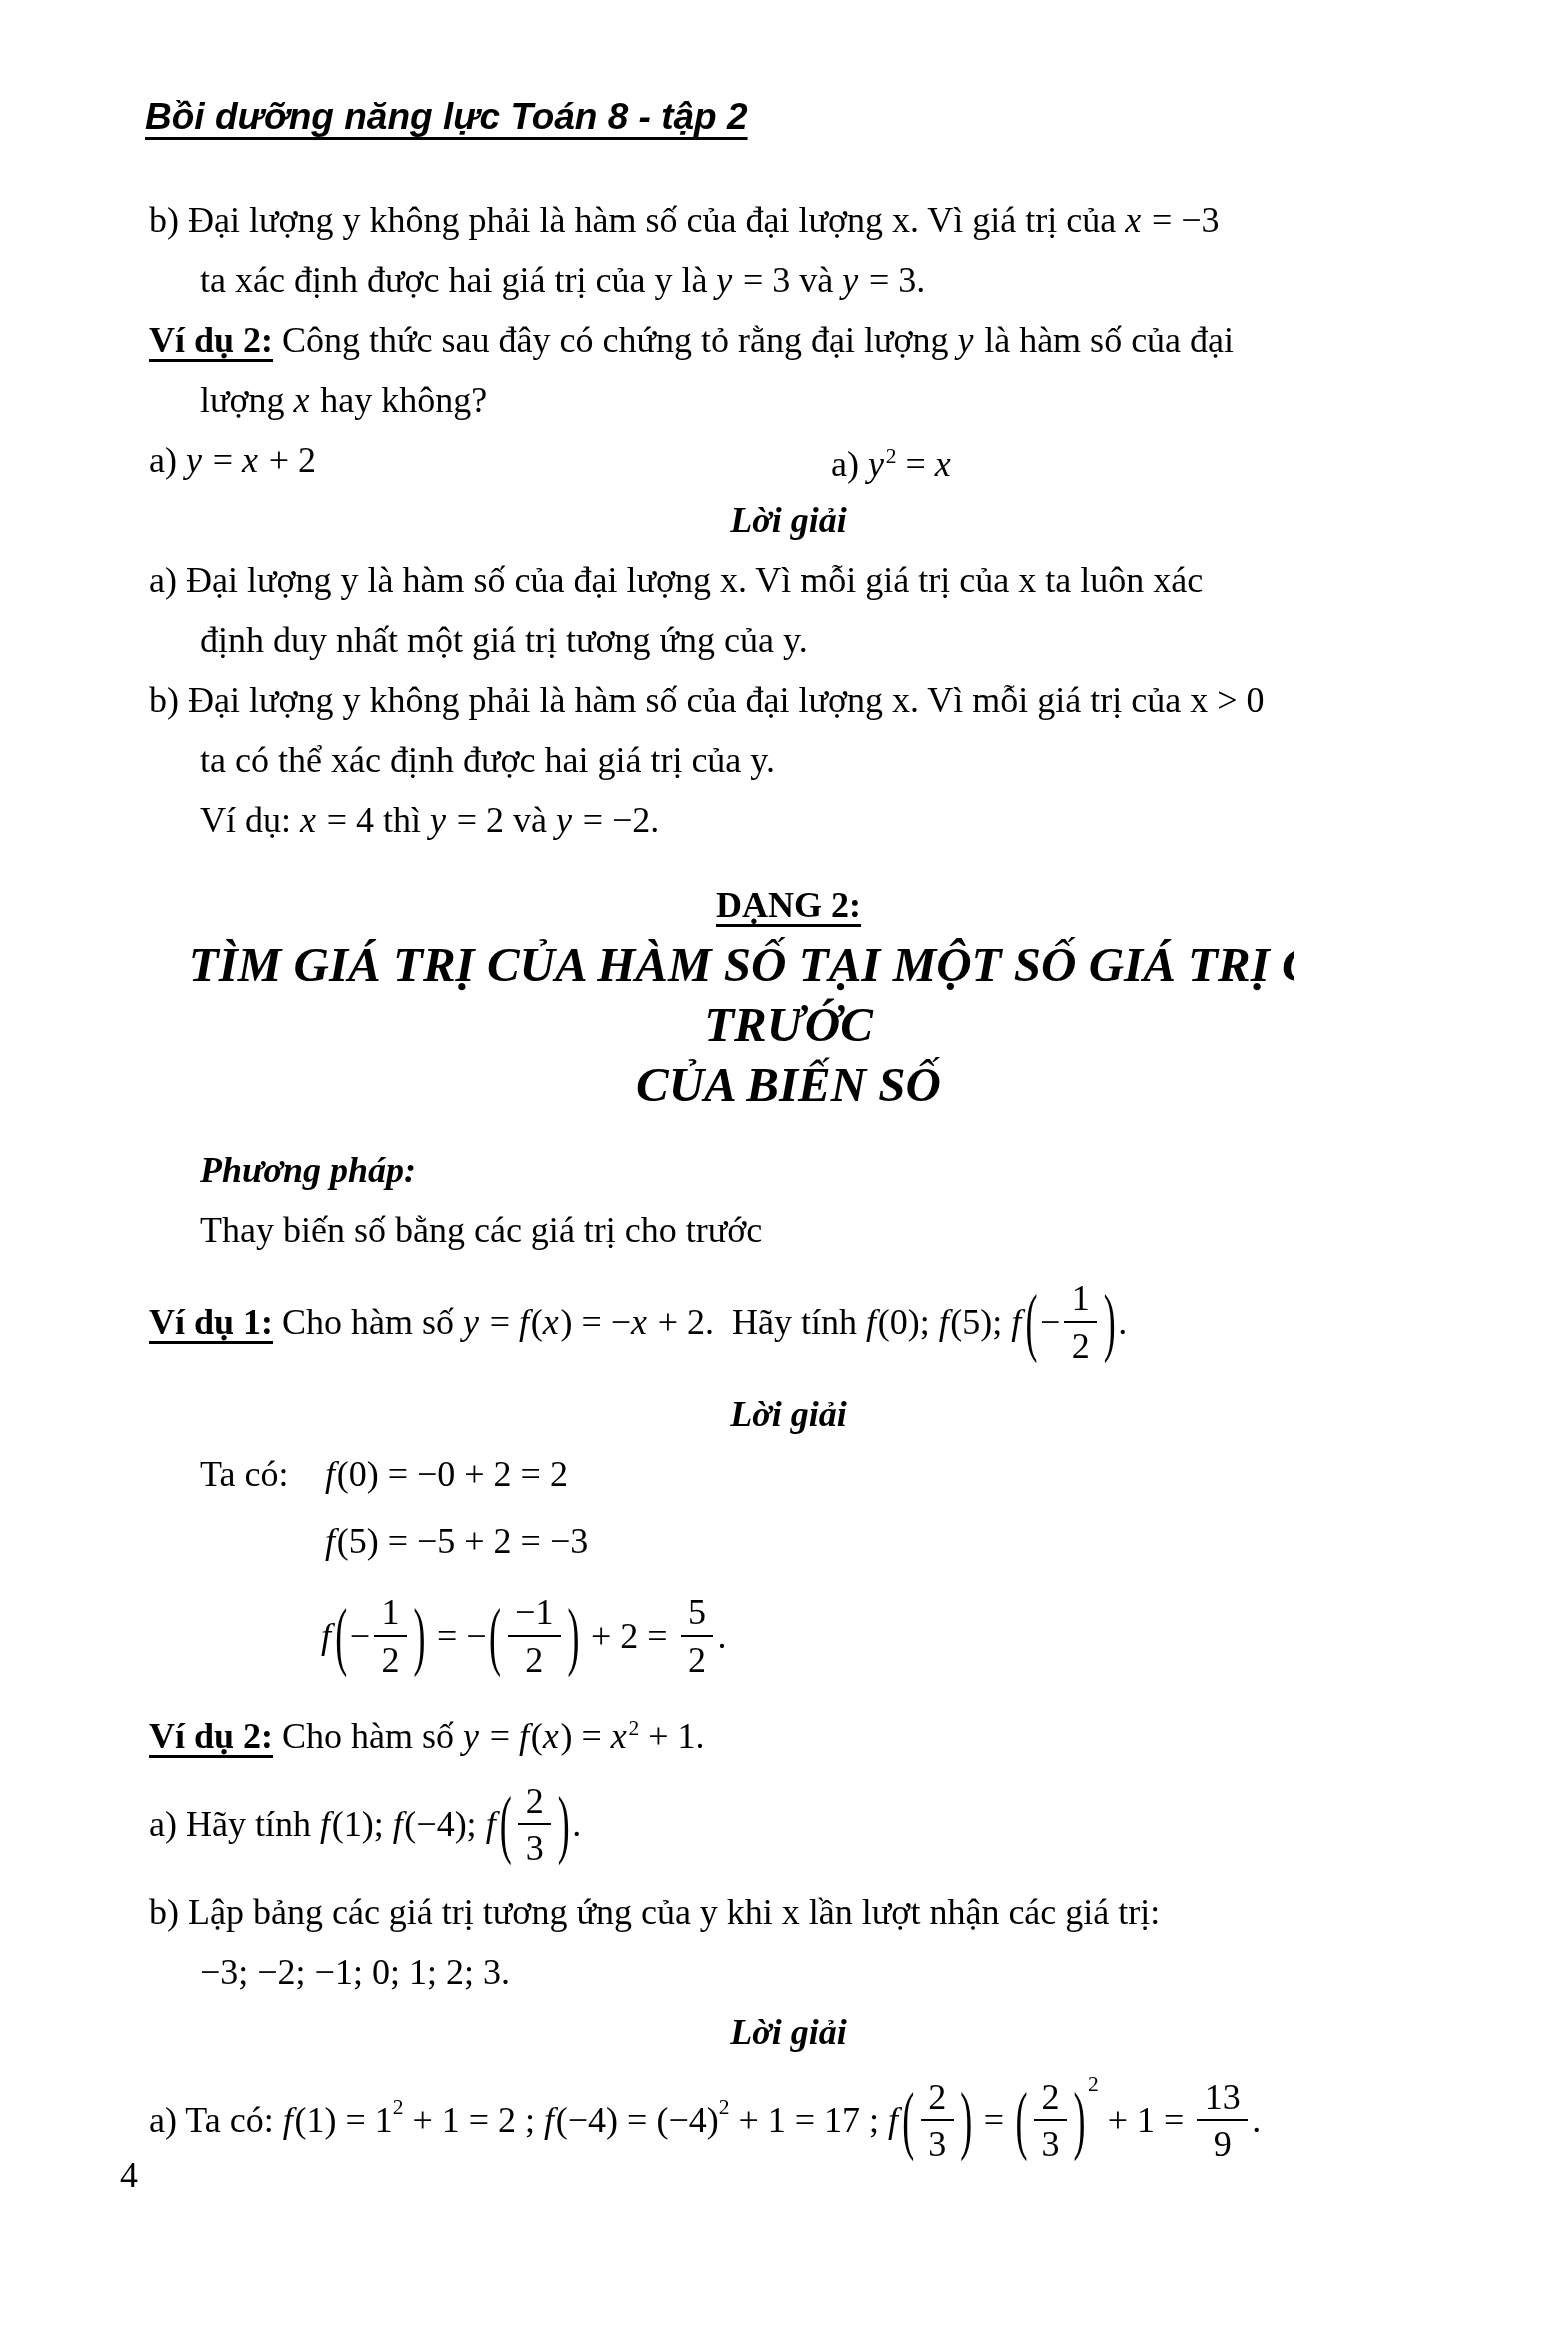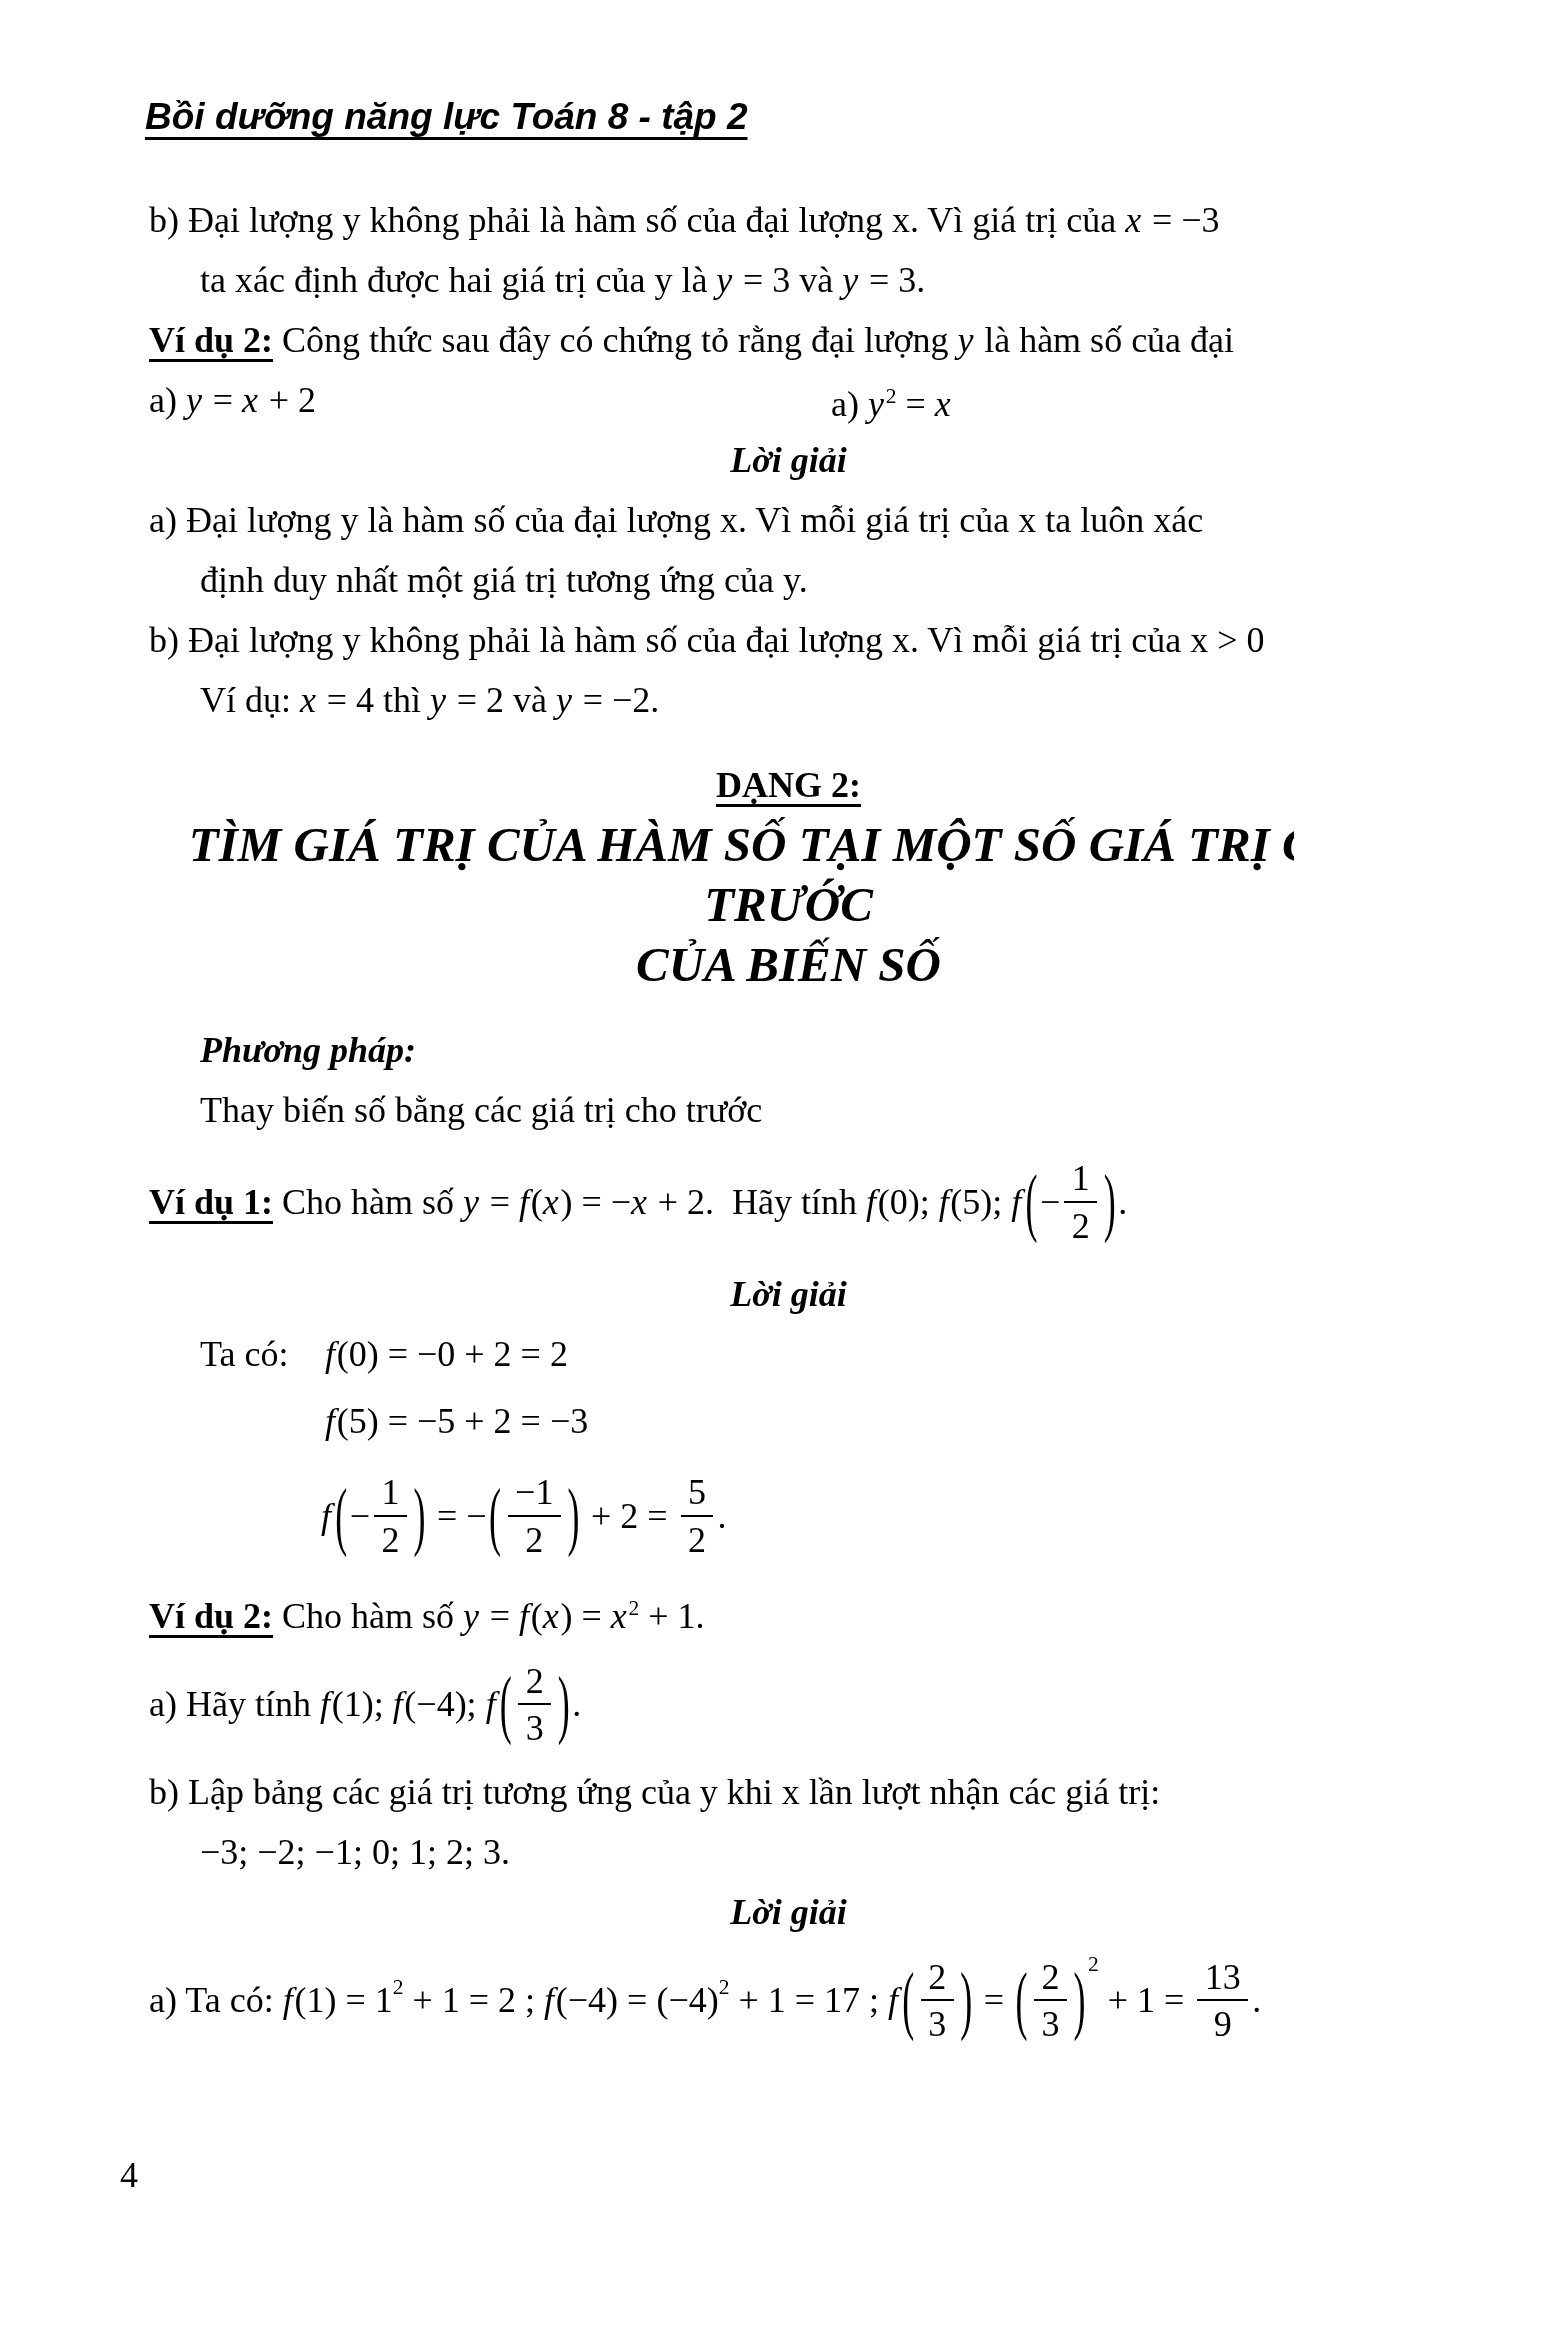--- a/index.html
+++ b/index.html
@@ -48,32 +48,34 @@
 <div class="page">
 
   <div class="doc-header">Bồi dưỡng năng lực Toán 8 - tập 2</div>
 
   <div class="content">
 
     <div class="line"><span>b) Đại lượng y không phải là hàm số của đại lượng x. Vì giá trị của </span><span class="mi">x</span><span> = −3</span></div>
     <div class="line indent"><span>ta xác định được hai giá trị của y là </span><span class="mi">y</span><span> = 3 </span><span>và </span><span class="mi">y</span><span> = 3.</span></div>
 
     <div class="line"><span class="bu">Ví dụ 2:</span><span> Công thức sau đây có chứng tỏ rằng đại lượng </span><span class="mi">y</span><span> là hàm số của đại</span></div>
+    <div class="line indent"><span>lượng </span><span class="mi">x</span><span> hay không?</span></div>
 
     <div class="line eqrow">
       <span><span>a)  </span><span class="mi">y</span><span> = </span><span class="mi">x</span><span> + 2</span></span>
       <span class="eq-right"><span>a) </span><span class="mi">y</span><sup class="sup">2</sup><span> = </span><span class="mi">x</span></span>
     </div>
 
     <div class="line center bold">Lời giải</div>
 
     <div class="line">a) Đại lượng y là hàm số của đại lượng x. Vì mỗi giá trị của x ta luôn xác</div>
     <div class="line indent">định duy nhất một giá trị tương ứng của y.</div>
 
     <div class="line">b) Đại lượng y không phải là hàm số của đại lượng x. Vì mỗi giá trị của x &gt; 0</div>
+    <div class="line indent">ta có thể xác định được hai giá trị của y.</div>
 
     <div class="line indent"><span>Ví dụ: </span><span class="mi">x</span><span> = 4 thì </span><span class="mi">y</span><span> = 2 và </span><span class="mi">y</span><span> = −2.</span></div>
 
     <div class="line center mt30"><span class="bu">DẠNG 2:</span></div>
     <div class="line center bold subhead">TÌM GIÁ TRỊ CỦA HÀM SỐ TẠI MỘT SỐ GIÁ TRỊ CHO TRƯỚC</div>
     <div class="line center bold subhead">CỦA BIẾN SỐ</div>
 
     <div class="line indent bold mt30">Phương pháp:</div>
     <div class="line indent">Thay biến số bằng các giá trị cho trước</div>
 

